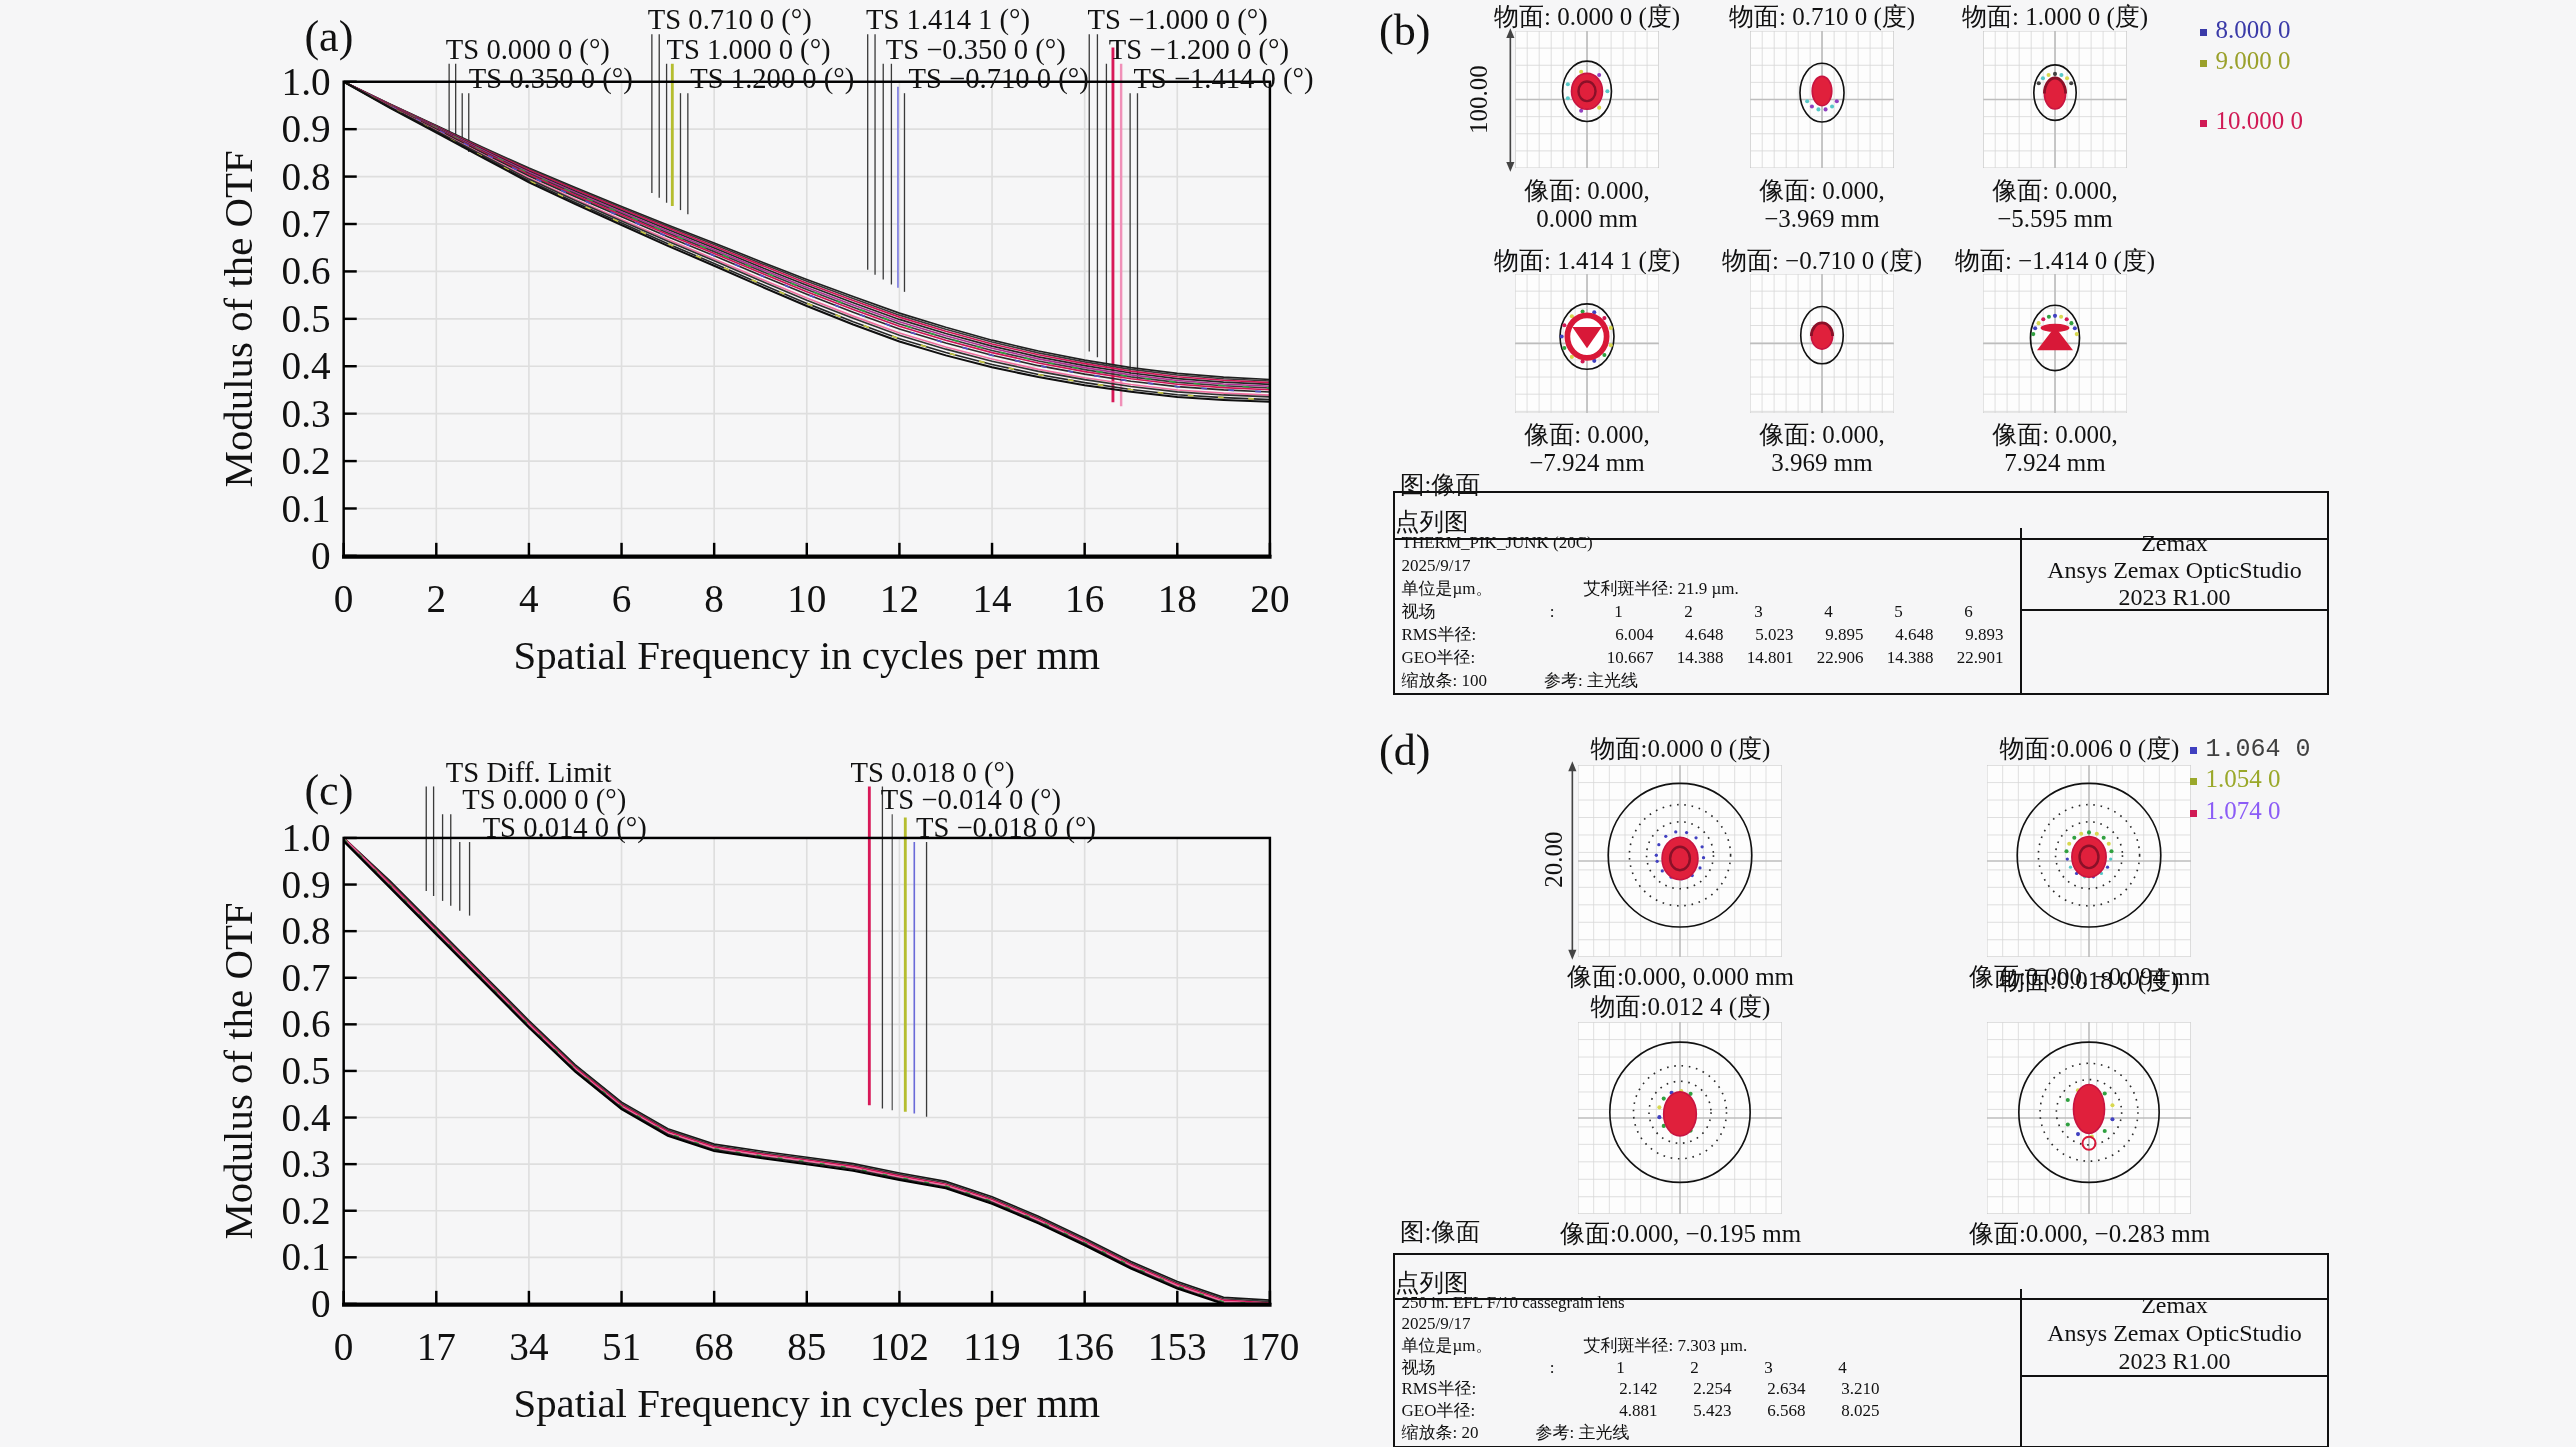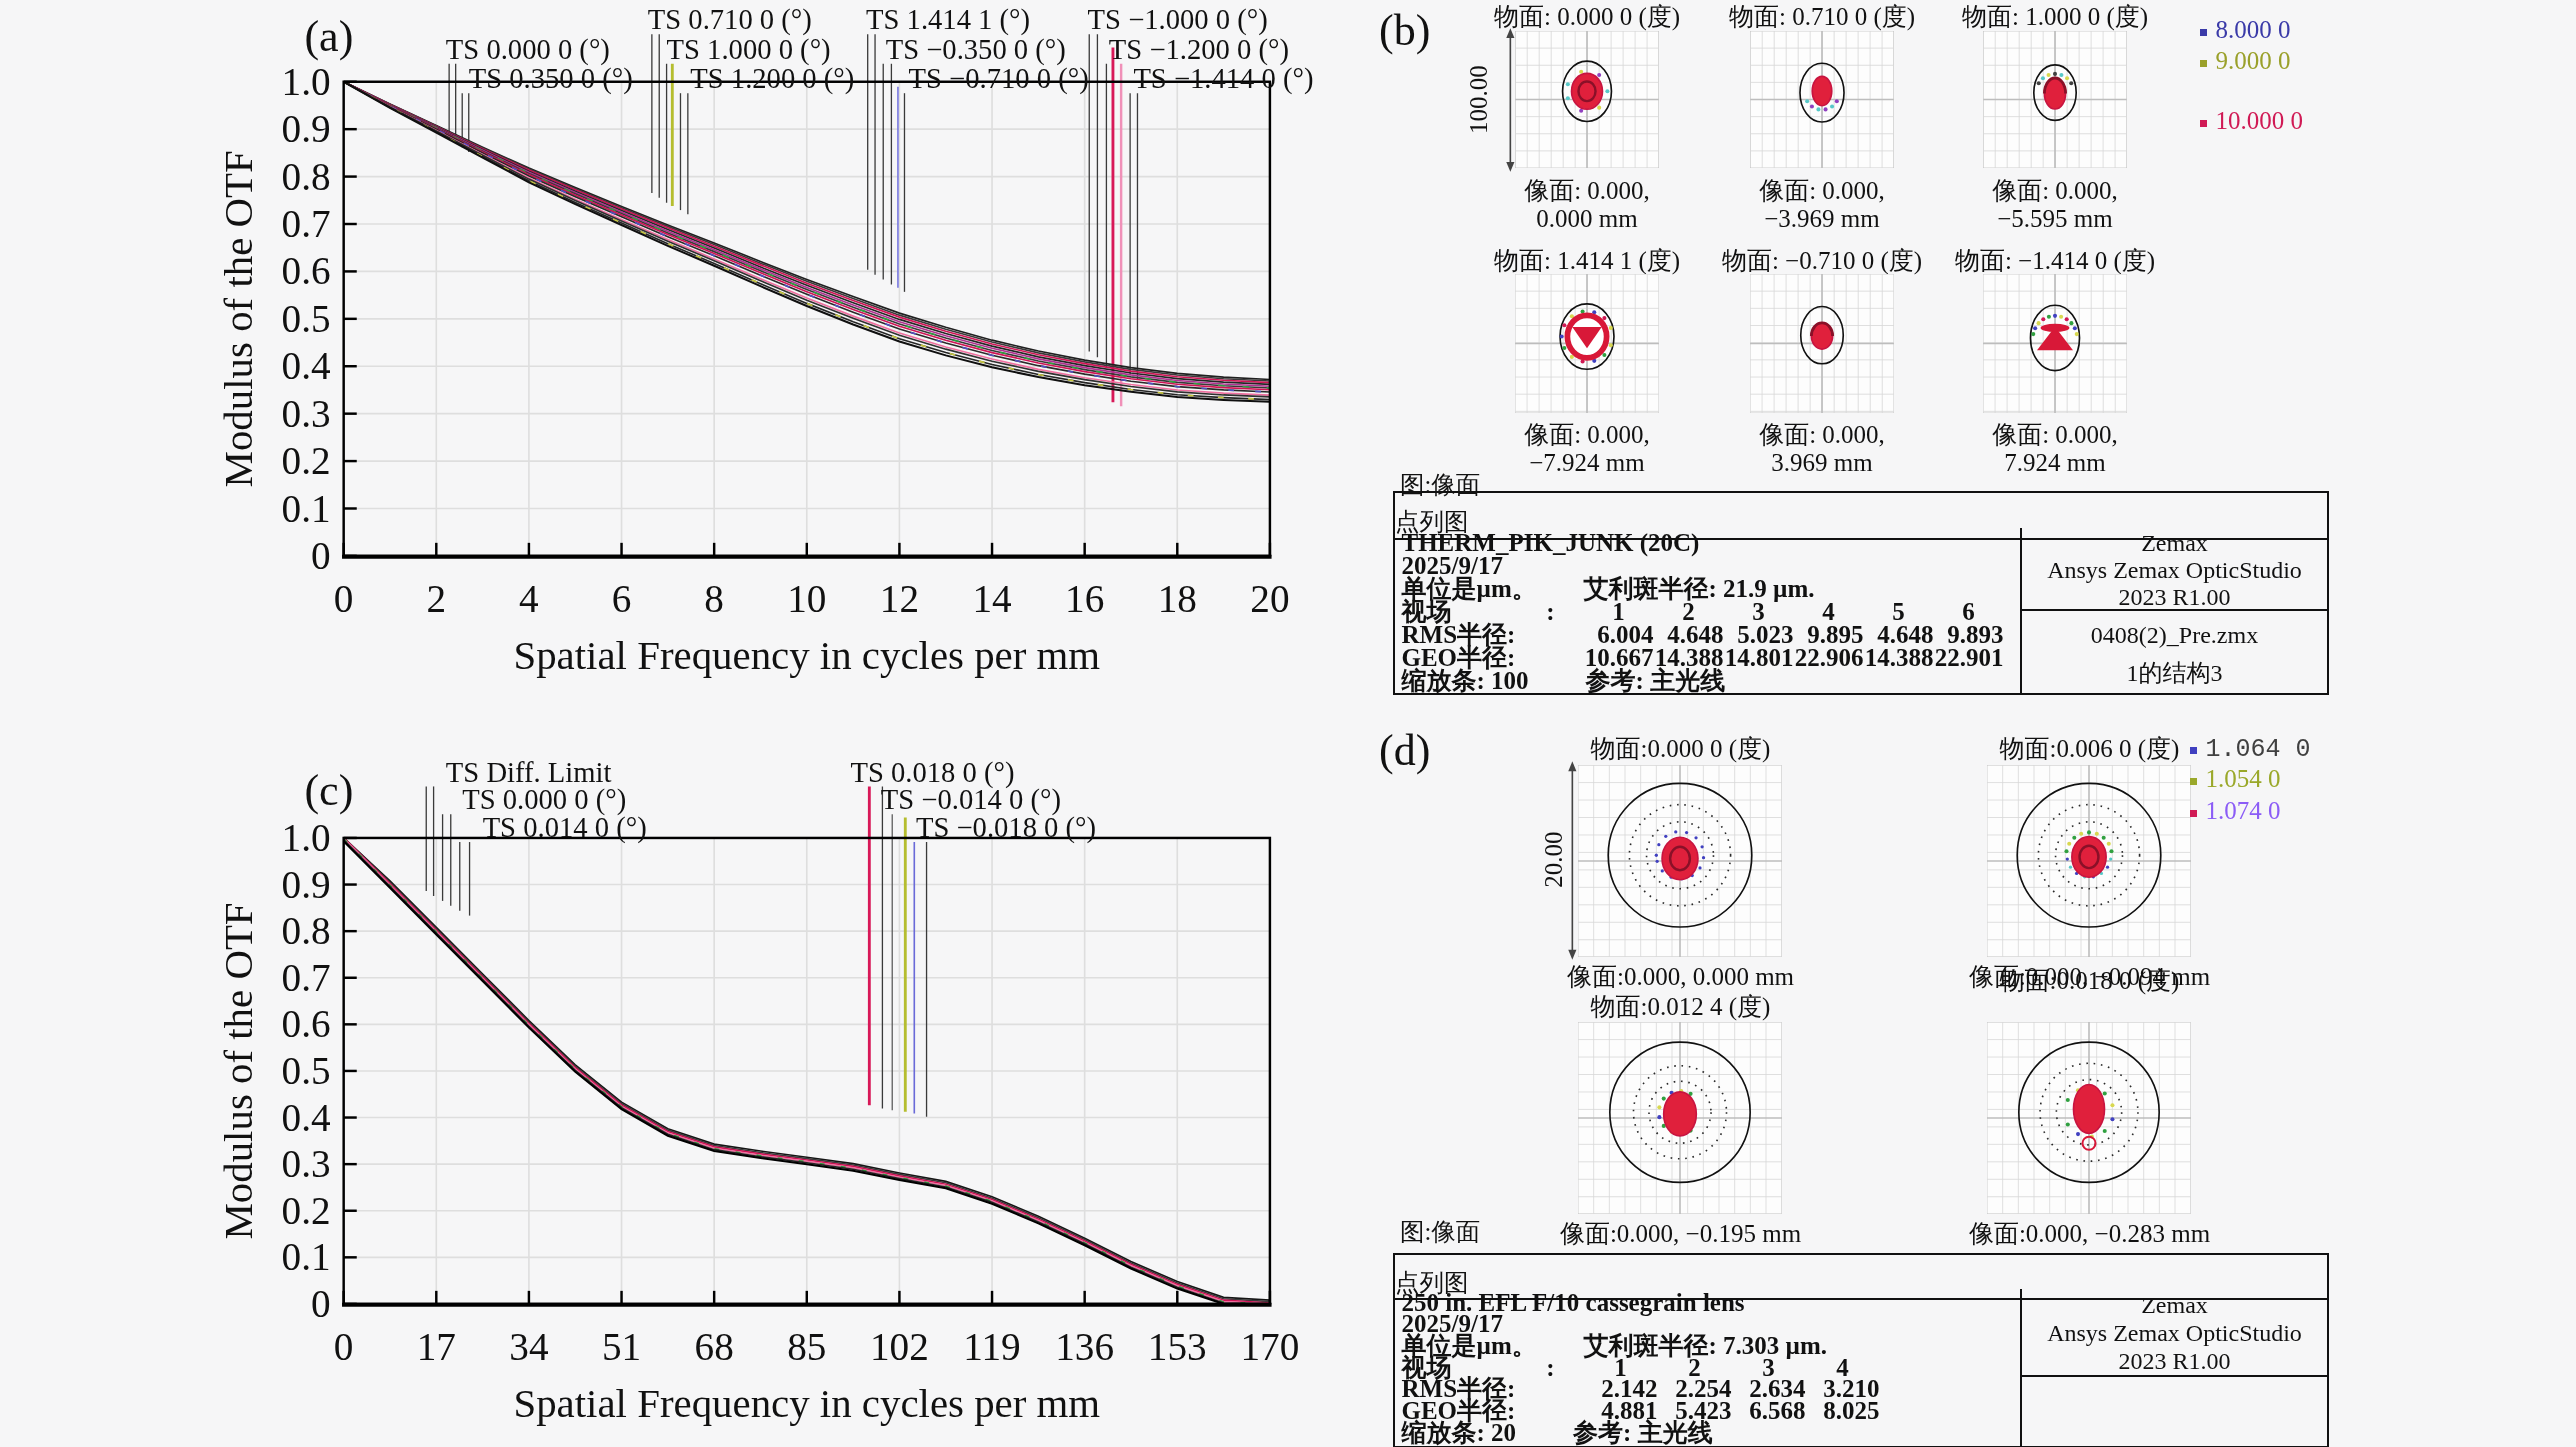--- a/index.html
+++ b/index.html
@@ -6,21 +6,21 @@
   #stage{position:relative;width:2576px;height:1447px;background:#f6f6f7;overflow:hidden;
          font-family:"Liberation Serif", serif;color:#111;}
   .abs{position:absolute;}
   .ctr{text-align:center;}
   .cn{font-size:25px;white-space:nowrap;}
   .rot{transform:rotate(-90deg);transform-origin:center center;text-align:center;font-size:25px;}
   .legend-row{position:absolute;font-size:25px;white-space:nowrap;}
   .legend-marker{display:inline-block;width:7.4px;height:7.4px;margin-right:8.2px;vertical-align:middle;}
   .ztable{position:absolute;border:2.5px solid #111;}
   .zt-header{position:absolute;left:0;right:0;top:12px;border-bottom:2.5px solid #111;text-align:left;font-size:24.5px;}
-  .zt-left{position:absolute;left:0;bottom:0;border-right:2.5px solid #111;font-size:25px;padding:2.5px 0 0 6.5px;box-sizing:border-box;font-weight:bold;}
+  .zt-left{position:absolute;left:0;bottom:0;border-right:2.5px solid #111;font-size:17px;padding:2.5px 0 0 6.5px;box-sizing:border-box;}
   .zt-rt,.zt-rb{position:absolute;box-sizing:border-box;text-align:center;font-size:24px;}
   .zt-rt{border-bottom:2.5px solid #111;}
   .numrow{display:flex;white-space:nowrap;}
   .numrow .lab{width:182px;flex:none;}
   .labsplit{display:flex;justify-content:space-between;width:182px;flex:none;padding-right:29px;box-sizing:border-box;}
   .val{width:70px;flex:none;text-align:right;}
   .valc{width:70px;flex:none;text-align:center;}
   .val4{width:74px;flex:none;text-align:right;}
   .val4c{width:74px;flex:none;text-align:center;}
   svg{position:absolute;}
@@ -530,24 +530,20 @@
       <div class="numrow">
           <span>缩放条: 100</span>
           <span style="margin-left:57px;">参考: 主光线</span>
         </div>
     </div>
     <div class="zt-rt" style="left:627px;right:0;top:35px;height:83px;line-height:27px;padding-top:1.6px;">
       <div>Zemax</div>
       <div>Ansys Zemax OpticStudio</div>
       <div>2023 R1.00</div>
     </div>
-    <div class="zt-rb" style="left:627px;right:0;top:118px;bottom:0;line-height:38px;padding-top:4.9px;">
-      <div>0408(2)_Pre.zmx</div>
-      <div>1的结构3</div>
-    </div>
   </div>
 
   <div class="abs" style="left:1379px;top:725px;font-size:44px;">(d)</div>
 
   <div class="abs rot" style="left:1483px;top:843px;width:147px;height:33px;">20.00</div>
   <svg style="left:1565px;top:761px;" width="14.7" height="199" viewBox="0 0 18 243">
     <line x1="9" y1="6" x2="9" y2="237" stroke="#444" stroke-width="2"></line>
     <polygon points="9,0 4,12 14,12" fill="#444"></polygon>
     <polygon points="9,243 4,231 14,231" fill="#444"></polygon>
   </svg>

